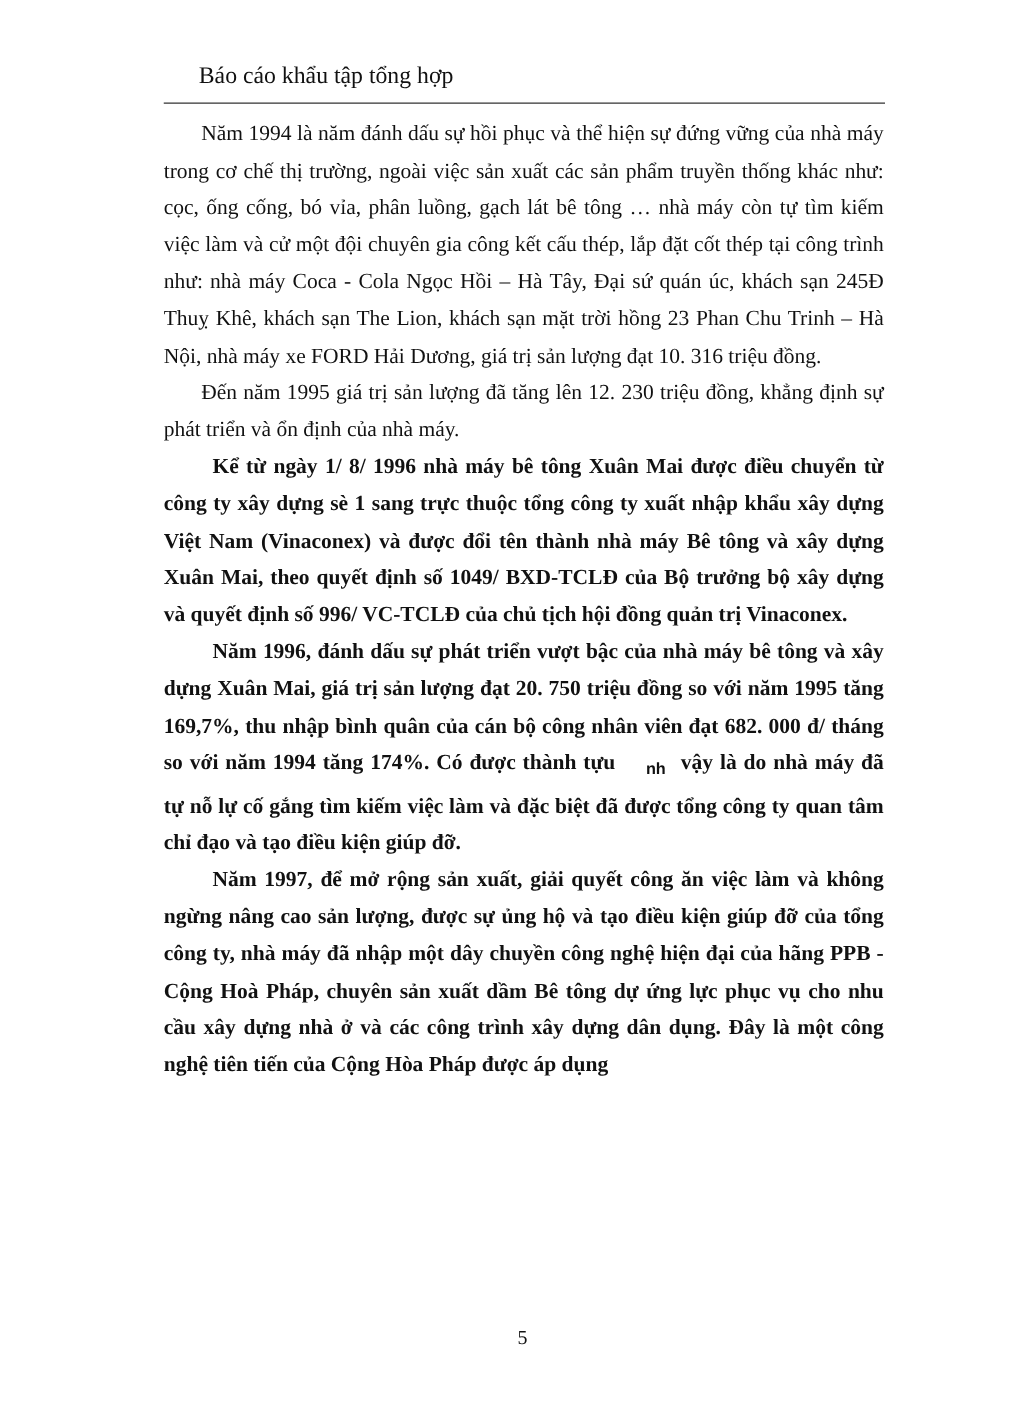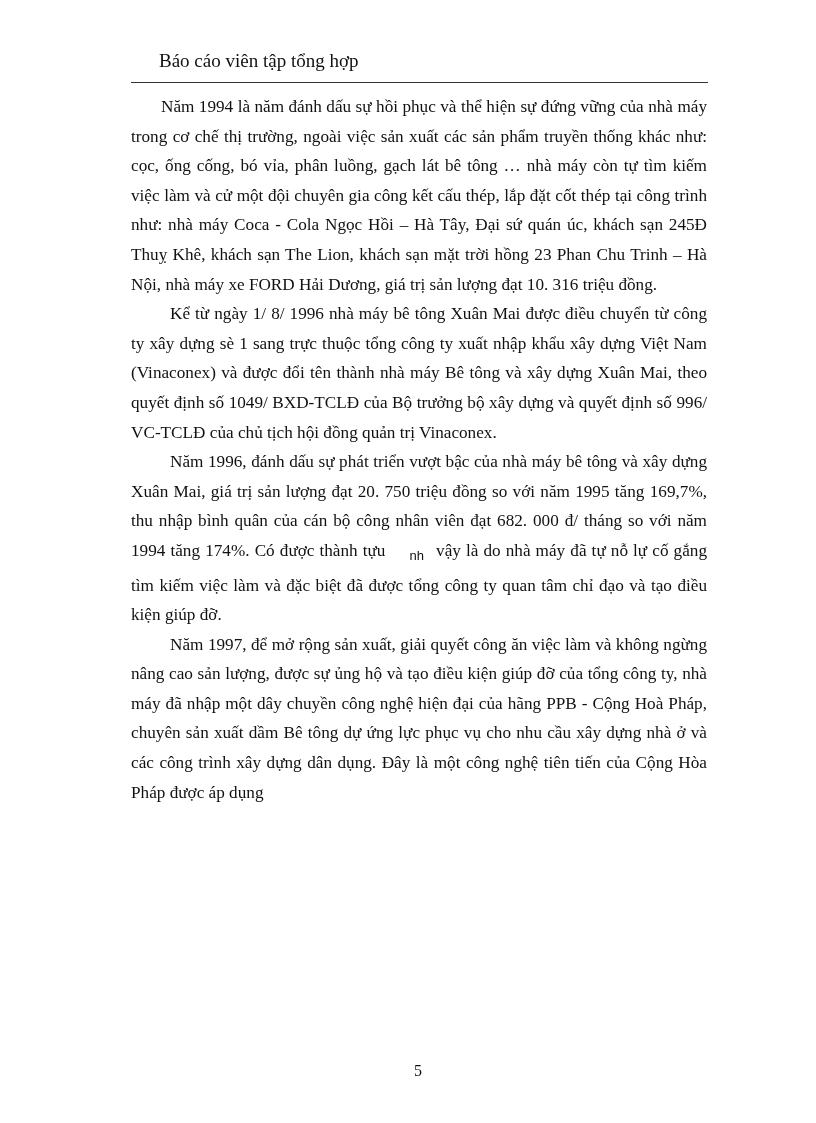--- a/index.html
+++ b/index.html
@@ -38,21 +38,21 @@
       width: 576px;
     }
     .para {
       margin: 0;
       font-size: 17.2px;
       line-height: 29.6px;
       text-align: justify;
       text-align-last: left;
     }
     .para.indent-a { text-indent: 30px; font-family: Liberation Serif, serif; }
-    .para.indent-c { text-indent: 39px; }
+    .para.indent-c { text-indent: 39px; font-weight: bold; }
     .sub {
       font-family: "Liberation Sans", "DejaVu Sans", sans-serif;
       font-size: 13px;
       vertical-align: -4px;
       padding: 0 12px 0 3px;
       margin-left: 16px;
     }
     .page-number {
       position: absolute;
       left: 0;
@@ -60,23 +60,24 @@
       width: 836px;
       text-align: center;
       font-size: 16px;
       line-height: 20px;
     }
   </style>
 </head>
 <body>
 
 <div class="page-header">
-  <span class="page-header-title">Báo cáo viên tập tổng hợp</span>
+  <span class="page-header-title">Báo cáo khẩu tập tổng hợp</span>
 </div>
 
 <div class="body-text">
   <p class="para indent-a">Năm 1994 là năm đánh dấu sự hồi phục và thể hiện sự đứng vững của nhà máy trong cơ chế thị trường, ngoài việc sản xuất các sản phẩm truyền thống khác như: cọc, ống cống, bó vỉa, phân luồng, gạch lát bê tông … nhà máy còn tự tìm kiếm việc làm và cử một đội chuyên gia công kết cấu thép, lắp đặt cốt thép tại công trình như: nhà máy Coca - Cola Ngọc Hồi – Hà Tây, Đại sứ quán úc, khách sạn 245Đ Thuỵ Khê, khách sạn The Lion, khách sạn mặt trời hồng 23 Phan Chu Trinh – Hà Nội, nhà máy xe FORD Hải Dương, giá trị sản lượng đạt 10. 316 triệu đồng.</p>
+  <p class="para indent-a">Đến năm 1995 giá trị sản lượng đã tăng lên 12. 230 triệu đồng, khẳng định sự phát triển và ổn định của nhà máy.</p>
   <p class="para indent-c">Kể từ ngày 1/ 8/ 1996 nhà máy bê tông Xuân Mai được điều chuyển từ công ty xây dựng sè 1 sang trực thuộc tổng công ty xuất nhập khẩu xây dựng Việt Nam (Vinaconex) và được đổi tên thành nhà máy Bê tông và xây dựng Xuân Mai, theo quyết định số 1049/ BXD-TCLĐ của Bộ trưởng bộ xây dựng và quyết định số 996/ VC-TCLĐ của chủ tịch hội đồng quản trị Vinaconex.</p>
   <p class="para indent-c"><span>Năm 1996, đánh dấu sự phát triển vượt bậc của nhà máy bê tông và xây dựng Xuân Mai, giá trị sản lượng đạt 20. 750 triệu đồng so với năm 1995 tăng 169,7%, thu nhập bình quân của cán bộ công nhân viên đạt 682. 000 đ/ tháng so với năm 1994 tăng 174%. Có được thành tựu</span> <span class="sub">nh</span><span>vậy là do nhà máy đã tự nỗ lự cố gắng tìm kiếm việc làm và đặc biệt đã được tổng công ty quan tâm chỉ đạo và tạo điều kiện giúp đỡ.</span></p>
   <p class="para indent-c">Năm 1997, để mở rộng sản xuất, giải  quyết công ăn việc làm và không ngừng nâng cao sản lượng, được sự ủng hộ và tạo điều kiện giúp đỡ của tổng công ty, nhà máy đã nhập một dây chuyền công nghệ hiện đại của hãng PPB - Cộng Hoà Pháp, chuyên sản xuất dầm Bê tông dự ứng lực phục vụ cho nhu cầu xây dựng nhà ở và các công trình xây dựng dân dụng. Đây là một công nghệ tiên tiến của Cộng Hòa Pháp được áp dụng</p>
 </div>
 
 <div class="page-number">5</div>
 
 </body></html>

